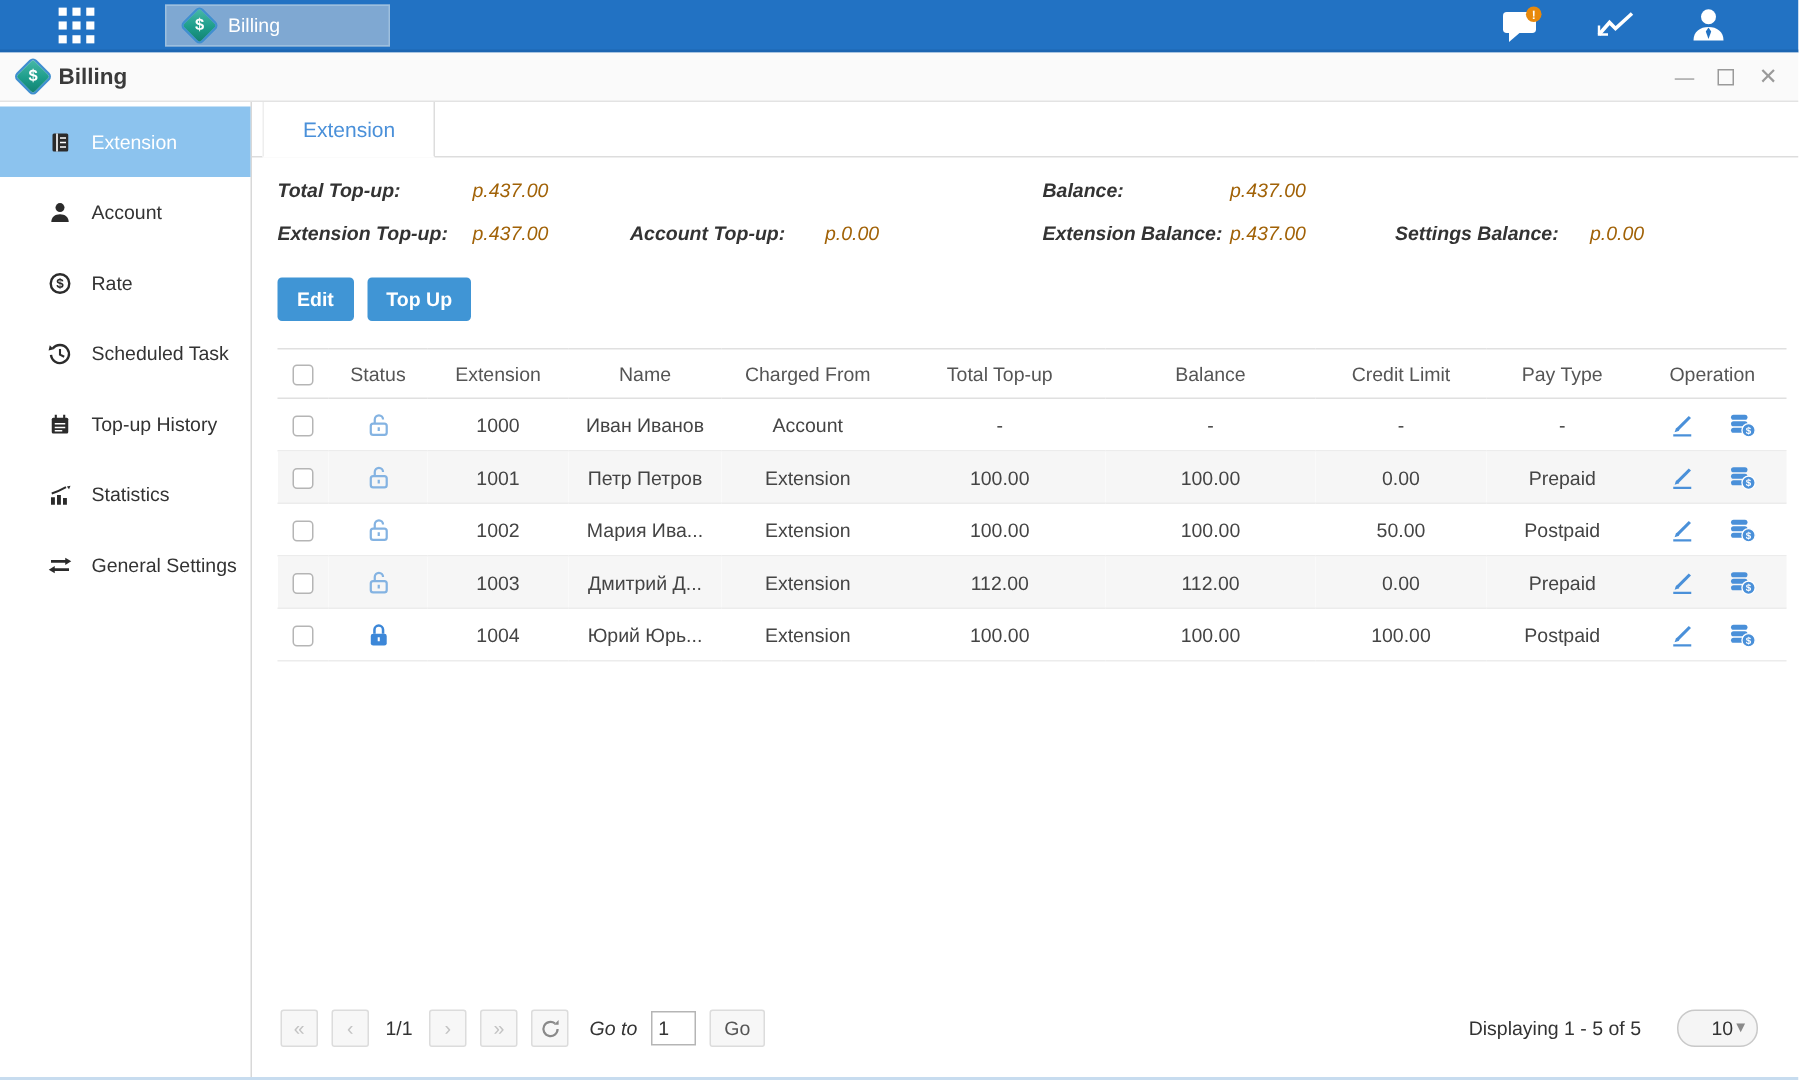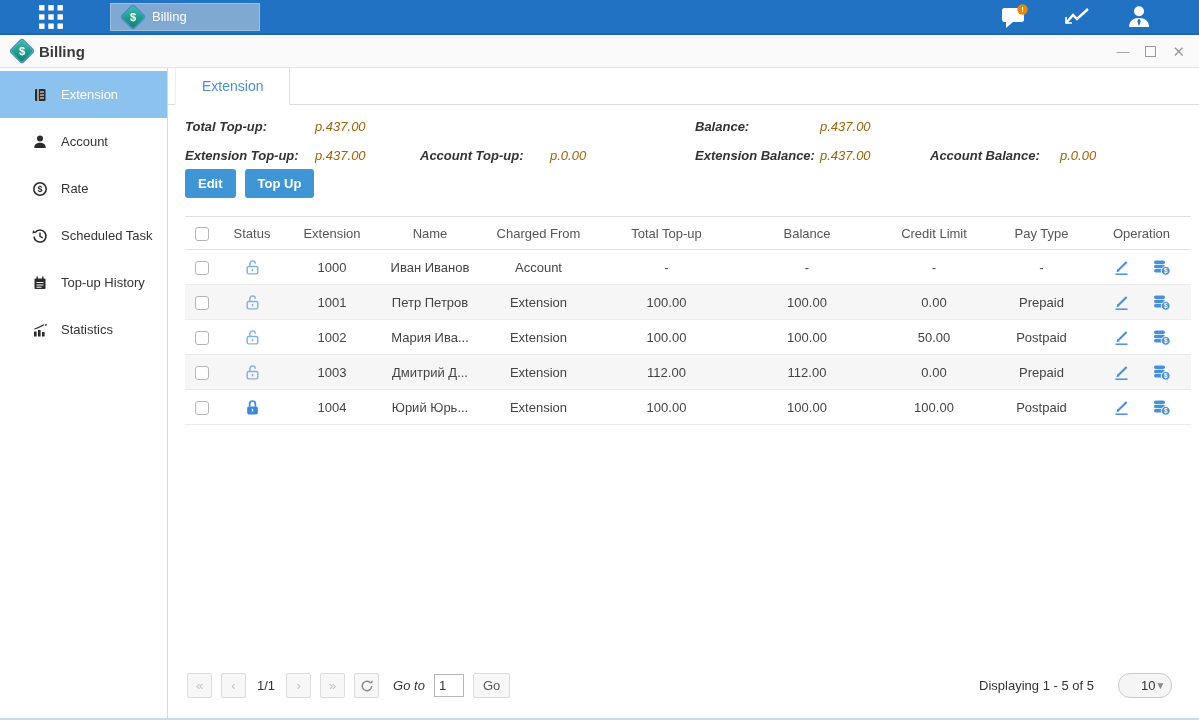--- a/index.html
+++ b/index.html
@@ -56,21 +56,21 @@
     border-right:1px solid #ddd; border-left:1px solid #eee;
     margin-bottom:-1px; border-bottom:1px solid #fff;
     color:#4a90d9; font-size:14px; cursor:pointer;
   }
   .content { flex:1; display:flex; flex-direction:column; padding:14px 13px 10px 17px; min-height:0; }
   
   .summary { display:grid; grid-template-columns:130px 105px 130px 145px 125px 110px 130px 1fr; row-gap:14px; margin-bottom:6px;font-style:italic; }
   .s-label { font-weight:bold; color:#333; }
   .s-value { color:#a16207; }
   
-  .toolbar { margin-top:0; display:flex; gap:9px; }
+  .toolbar { margin-top:16px; display:flex; gap:9px; }
   .btn { background:#4095d5; color:#fff; border:none; border-radius:3px; padding:7px 13px; font-size:13px; font-family:inherit; font-weight:bold; cursor:pointer; }
   
   table { width:100%; border-collapse:collapse; table-layout:fixed; margin-top:18px; }
   thead th { border-top:1px solid #e0e0e0; border-bottom:1px solid #e0e0e0; height:33px; font-weight:normal; color:#555; }
   tbody td { height:35px; border-bottom:1px solid #ececec; color:#444; text-align:center; overflow:hidden; white-space:nowrap; text-overflow:ellipsis; }
   tbody tr:nth-child(even) { background:#f6f6f6; }
   th { text-align:center; }
   input[type="checkbox"] {
     appearance:none; width:14px; height:14px; border:1px solid #b5b5b5; border-radius:3px; background:#fff; cursor:pointer; vertical-align:middle;
   }
@@ -246,20 +246,31 @@
         <svg viewBox="0 0 16 16" width="16" height="16">
             <rect x="2" y="9.5" width="2.6" height="5" fill="#2b2b2b"></rect>
             <rect x="6" y="8" width="2.6" height="6.5" fill="#2b2b2b"></rect>
             <rect x="10" y="10" width="2.6" height="4.5" fill="#2b2b2b"></rect>
             <path d="M2.5 7 C6 6 9 4.5 12 2.8" fill="none" stroke="#2b2b2b" stroke-width="1.3"></path>
             <path d="M12.6 2.4 l2.4 -0.6 -1 2.4 z" fill="#2b2b2b"></path>
           </svg>
       </span>
       <span>Statistics</span>
     </div>
+    <div class="side-item">
+      <span class="side-icon">
+        <svg viewBox="0 0 16 16" width="16" height="16">
+            <line x1="2" y1="5.2" x2="12.5" y2="5.2" stroke="#2b2b2b" stroke-width="1.8"></line>
+            <path d="M11.5 2.8 l4 2.4 -4 2.4 z" fill="#2b2b2b"></path>
+            <line x1="3.5" y1="10.8" x2="14" y2="10.8" stroke="#2b2b2b" stroke-width="1.8"></line>
+            <path d="M4.5 8.4 l-4 2.4 4 2.4 z" fill="#2b2b2b"></path>
+          </svg>
+      </span>
+      <span>General Settings</span>
+    </div>
   </div>
 
   <div class="main">
     <div class="tab-strip">
       <div class="tab">Extension</div>
     </div>
 
     <div class="content">
 
       <div class="summary">
@@ -271,21 +282,21 @@
         <span class="s-value">p.437.00</span>
         <span></span>
           <span></span>
 
         <span class="s-label">Extension Top-up:</span>
         <span class="s-value">p.437.00</span>
         <span class="s-label">Account Top-up:</span>
         <span class="s-value">p.0.00</span>
         <span class="s-label">Extension Balance:</span>
         <span class="s-value">p.437.00</span>
-        <span class="s-label">Account Balance:</span>
+        <span class="s-label">Settings Balance:</span>
         <span class="s-value">p.0.00</span>
       </div>
 
       <div class="toolbar">
         <button class="btn">Edit</button>
         <button class="btn">Top Up</button>
       </div>
 
       <table>
         <colgroup>

